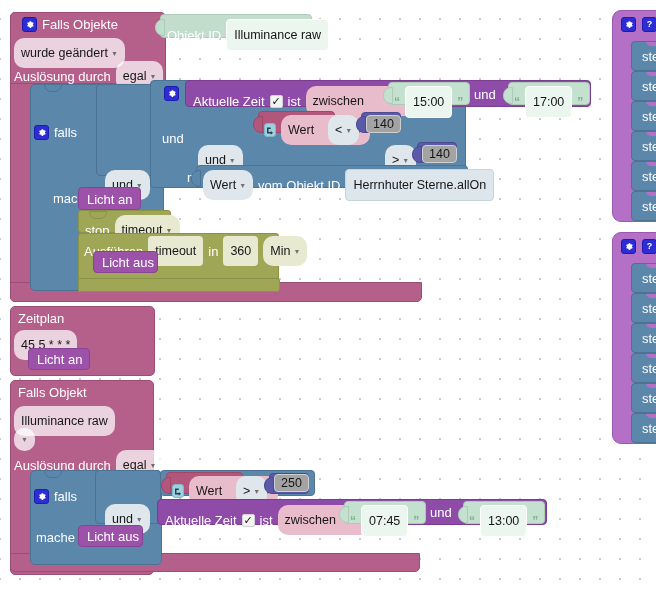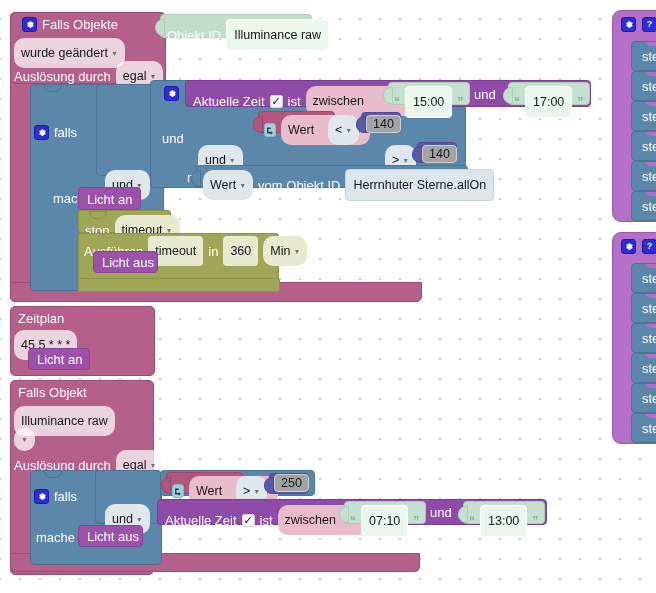--- a/index.html
+++ b/index.html
@@ -370,21 +370,21 @@
       <span class="fld rose">
           <span>zwischen</span>
           <span class="caret">▼</span>
         </span>
     </div>
   </div>
   <div class="blk s-text" style="left:344px;top:501px;width:82px;height:23px;border-radius:4px;">
     <div class="plug s-text" style="left:-6px;top:4px;"></div>
     <div class="row" style="padding:3px 5px;">
       <span style="color:#7fae90;font-size:12px;font-weight:bold;">“</span>
-      <span class="fld mint">07:10</span>
+      <span class="fld mint">07:45</span>
       <span style="color:#7fae90;font-size:12px;font-weight:bold;">”</span>
     </div>
   </div>
   <span class="lbl blk" style="left:430px;top:506px;">und</span>
   <div class="blk s-text" style="left:463px;top:501px;width:82px;height:23px;border-radius:4px;">
     <div class="plug s-text" style="left:-6px;top:4px;"></div>
     <div class="row" style="padding:3px 5px;">
       <span style="color:#7fae90;font-size:12px;font-weight:bold;">“</span>
       <span class="fld mint">13:00</span>
       <span style="color:#7fae90;font-size:12px;font-weight:bold;">”</span>

